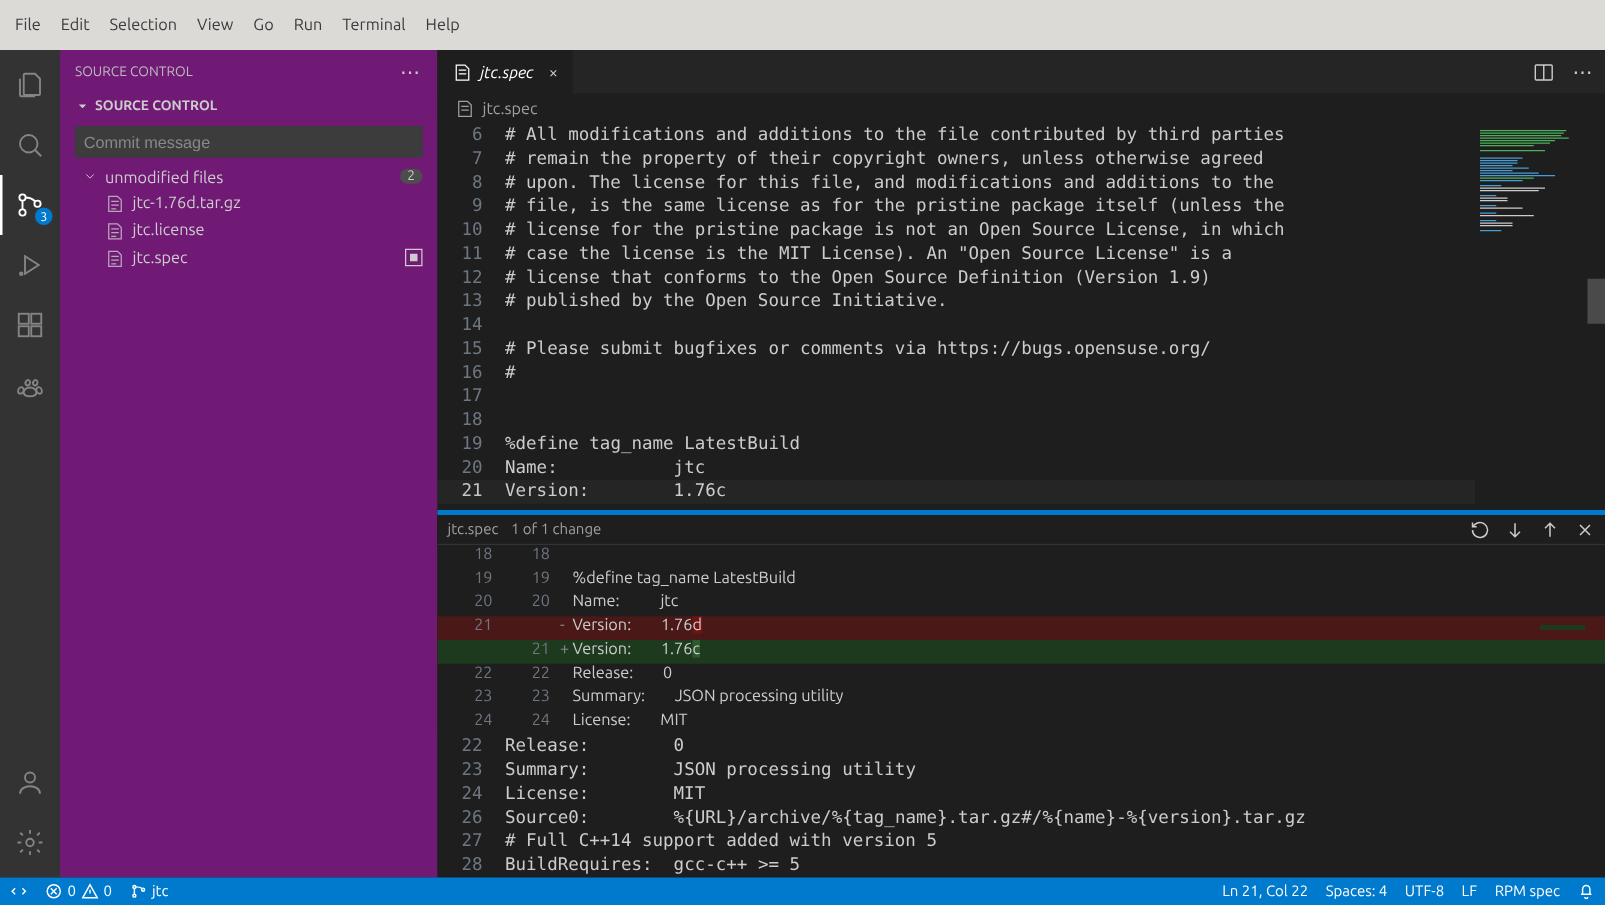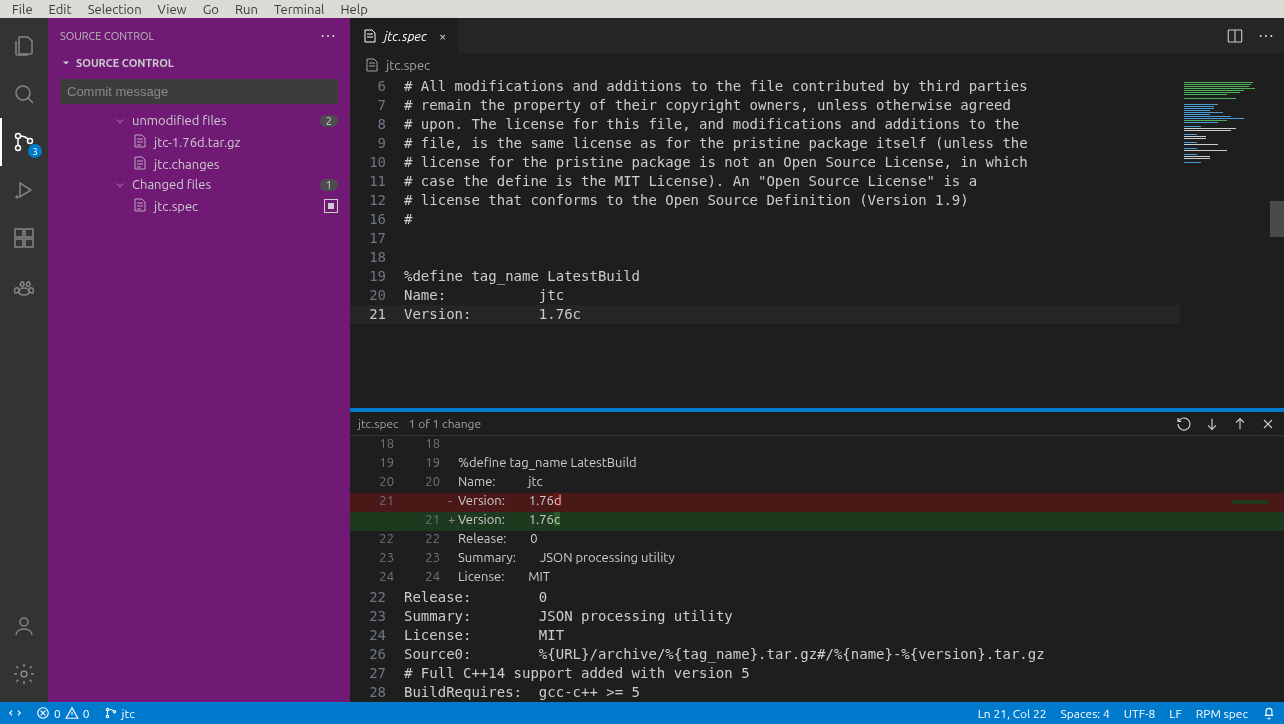--- a/index.html
+++ b/index.html
@@ -8,21 +8,21 @@
     font-size: 13px;
     background: #1e1e1e;
     color: #ccc;
     width: 1284px;
     height: 724px;
     overflow: hidden;
     display: flex;
     flex-direction: column;
   }
   .menubar {
-    height: 18px;
+    height: 40px;
     background: #dcdad7;
     color: #3b3b3b;
     display: flex;
     align-items: center;
     padding: 0 4px;
     font-size: 13px;
   }
   .menubar .mi { padding: 0 8px; line-height: 26px; cursor: pointer; }
   .main {
     flex: 1;
@@ -74,22 +74,22 @@
   }
   .chev { width: 12px; height: 12px; display: inline-block; }
   .commit-input {
     margin: 6px 12px;
     background: #3c3c3c; border: 1px solid #3c3c3c; color: #ccc;
     padding: 4px 6px; font-size: 13px; width: calc(100% - 24px);
     outline: none;
   }
   .commit-input::placeholder { color: #888; }
   .tree-row {
-    display: flex; align-items: flex-end; padding: 3px 12px 3px 18px;
-    font-size: 13px; color: #ccc; cursor: pointer; position:relative;margin-left:48px;
+    display: flex; align-items: flex-start; padding: 3px 12px 3px 18px;
+    font-size: 13px; color: #ccc; cursor: pointer; position:relative;
   }
   .tree-row .chev { margin-right: 6px; }
   .tree-row .file-ico { width: 16px; height: 16px; margin-right: 6px; opacity: 0.8; }
   .tree-row .count-badge {
     background: #4d4d4d; color: #ccc; border-radius: 10px; font-size: 11px;
     padding: 0 6px; min-width: 18px; text-align: center; margin-left: auto;
   }
   .tree-row.child { padding-left: 36px; }
   .tree-row .mark {
     width: 14px; height: 14px; border: 1px solid #ccc; margin-left: auto;
@@ -271,30 +271,23 @@
           <path d="M3 2h7l3 3v9H3z"></path>
           <path d="M5 6h6M5 9h6M5 12h4"></path>
         </svg>
       <span>jtc-1.76d.tar.gz</span>
     </div>
     <div class="tree-row child">
       <svg class="file-glyph file-ico" viewBox="0 0 16 16" fill="none" stroke="currentColor">
           <path d="M3 2h7l3 3v9H3z"></path>
           <path d="M5 6h6M5 9h6M5 12h4"></path>
         </svg>
-      <span>jtc.changes</span>
-    </div>
-
-    <div class="tree-row">
-      <svg class="chev" viewBox="0 0 16 16" fill="none" stroke="currentColor">
-          <path d="M4 6l4 4 4-4"></path>
-        </svg>
-      <span>Changed files</span>
-      <span class="count-badge">1</span>
-    </div>
+      <span>jtc.license</span>
+    </div>
+
     <div class="tree-row child">
       <svg class="file-glyph file-ico" viewBox="0 0 16 16" fill="none" stroke="currentColor">
           <path d="M3 2h7l3 3v9H3z"></path>
           <path d="M5 6h6M5 9h6M5 12h4"></path>
         </svg>
       <span>jtc.spec</span>
       <span class="mark">
           <span class="dot"></span>
         </span>
     </div>
@@ -348,25 +341,37 @@
             <div class="line">
               <div class="ln">9</div>
               <div class="txt"><span class="c-comment"># file, is the same license as for the pristine package itself (unless the</span></div>
             </div>
             <div class="line">
               <div class="ln">10</div>
               <div class="txt"><span class="c-comment"># license for the pristine package is not an Open Source License, in which</span></div>
             </div>
             <div class="line">
               <div class="ln">11</div>
-              <div class="txt"><span class="c-comment"># case the define is the MIT License). An "Open Source License" is a</span></div>
+              <div class="txt"><span class="c-comment"># case the license is the MIT License). An "Open Source License" is a</span></div>
             </div>
             <div class="line">
               <div class="ln">12</div>
               <div class="txt"><span class="c-comment"># license that conforms to the Open Source Definition (Version 1.9)</span></div>
+            </div>
+            <div class="line">
+              <div class="ln">13</div>
+              <div class="txt"><span class="c-comment"># published by the Open Source Initiative.</span></div>
+            </div>
+            <div class="line">
+              <div class="ln">14</div>
+              <div class="txt"><span></span></div>
+            </div>
+            <div class="line">
+              <div class="ln">15</div>
+              <div class="txt"><span class="c-comment"># Please submit bugfixes or comments via </span><span class="c-url">https://bugs.opensuse.org/</span></div>
             </div>
             <div class="line">
               <div class="ln">16</div>
               <div class="txt"><span class="c-comment">#</span></div>
             </div>
             <div class="line">
               <div class="ln">17</div>
               <div class="txt"><span></span></div>
             </div>
             <div class="line">

